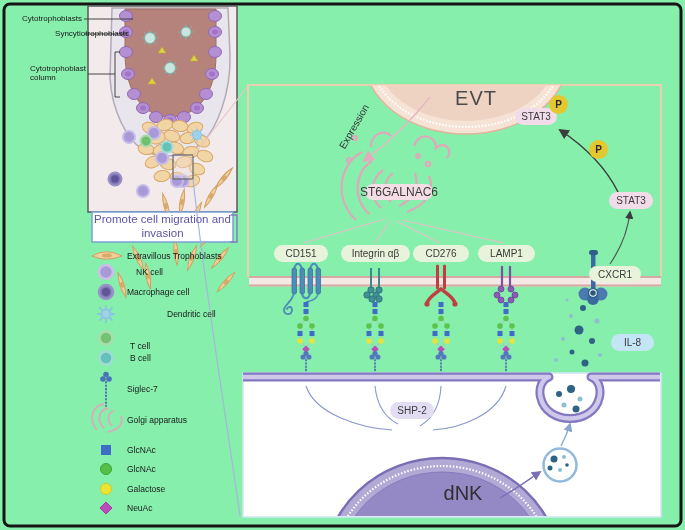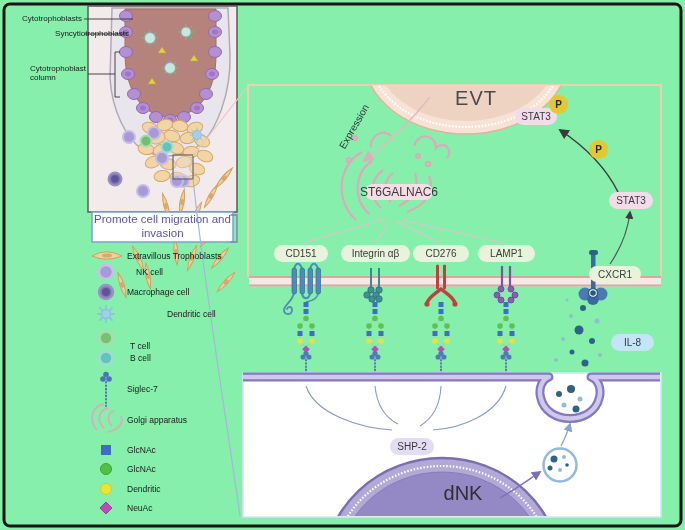--- a/index.html
+++ b/index.html
@@ -425,21 +425,21 @@
 <div class="legend-label" style="left:127px;top:251px;">Extravillous Trophoblasts</div>
 <div class="legend-label" style="left:136px;top:267px;">NK cell</div>
 <div class="legend-label" style="left:127px;top:287px;">Macrophage cell</div>
 <div class="legend-label" style="left:143px;top:309px;padding-left:24px;">Dendritic cell</div>
 <div class="legend-label" style="left:130px;top:333px;margin-top:8px;">T cell</div>
 <div class="legend-label" style="left:130px;top:353px;">B cell</div>
 <div class="legend-label" style="left:127px;top:384px;">Siglec-7</div>
 <div class="legend-label" style="left:127px;top:415px;">Golgi apparatus</div>
 <div class="legend-label" style="left:127px;top:445px;">GlcNAc</div>
 <div class="legend-label" style="left:127px;top:464px;">GlcNAc</div>
-<div class="legend-label" style="left:127px;top:484px;">Dendritic</div>
+<div class="legend-label" style="left:127px;top:484px;">Galactose</div>
 <div class="legend-label" style="left:127px;top:503px;">NeuAc</div>
 
 <div class="cell-title" style="left:425px;top:87px;width:60px;font-size:20px;letter-spacing:1px;">EVT</div>
 <div class="cell-title" style="left:412px;top:482px;width:60px;font-size:20px;color:#2f2f2f;">dNK</div>
 
 <div class="expr">Expression</div>
 
 <div class="pill pill-rose" style="left:365px;top:184px;width:68px;height:16px;font-size:12px;">ST6GALNAC6</div>
 
 <div class="pill pill-green" style="left:274px;top:245px;width:54px;height:17px;">CD151</div>
@@ -447,14 +447,14 @@
 <div class="pill pill-green" style="left:413px;top:245px;width:56px;height:17px;">CD276</div>
 <div class="pill pill-green" style="left:478px;top:245px;width:57px;height:17px;">LAMP1</div>
 <div class="pill pill-green" style="left:589px;top:266px;width:52px;height:16px;">CXCR1</div>
 
 <div class="pill pill-pink" style="left:515px;top:108px;width:42px;height:17px;">STAT3</div>
 <div class="p-circle" style="left:549px;top:95px;width:19px;height:19px;">P</div>
 <div class="p-circle" style="left:589px;top:140px;width:19px;height:19px;">P</div>
 <div class="pill pill-pink" style="left:609px;top:192px;width:44px;height:17px;">STAT3</div>
 
 <div class="pill pill-blue" style="left:611px;top:334px;width:43px;height:17px;">IL-8</div>
-<div class="pill pill-lav" style="left:390px;top:438px;width:44px;height:17px;">SHP-2</div>
+<div class="pill pill-lav" style="left:390px;top:402px;width:44px;height:17px;">SHP-2</div>
 </div>
 
 </body></html>

